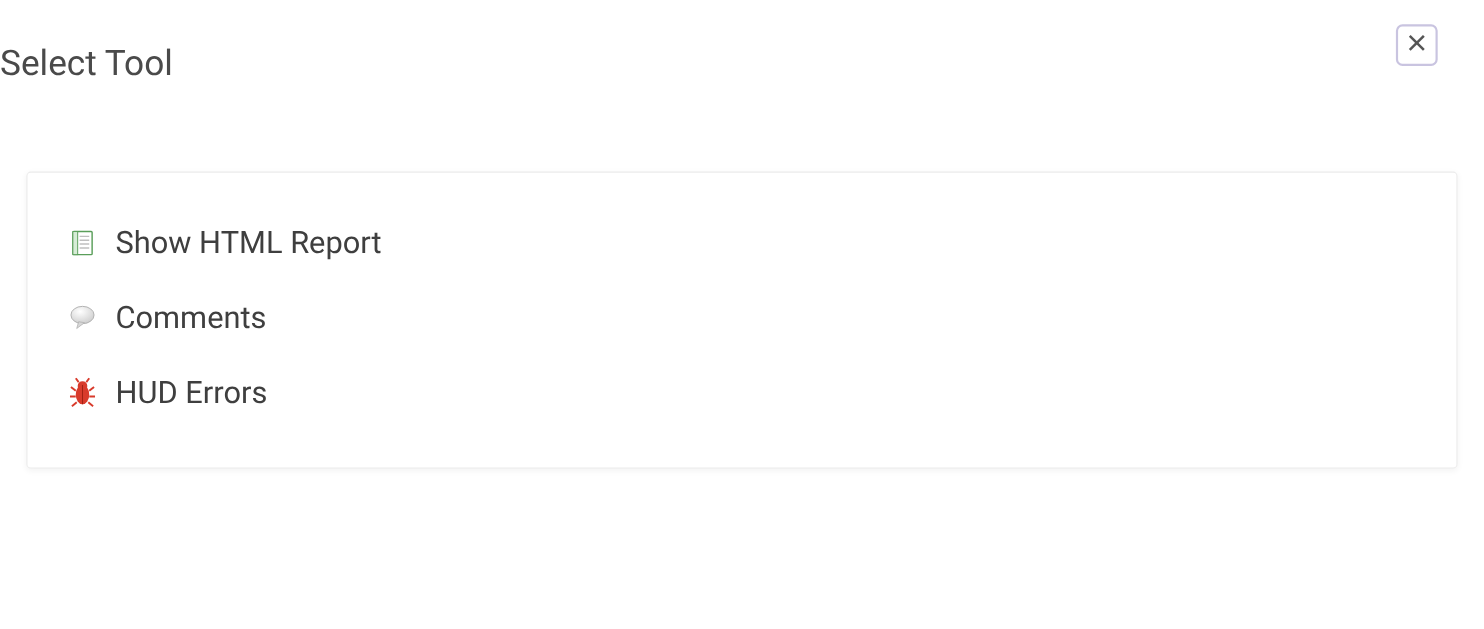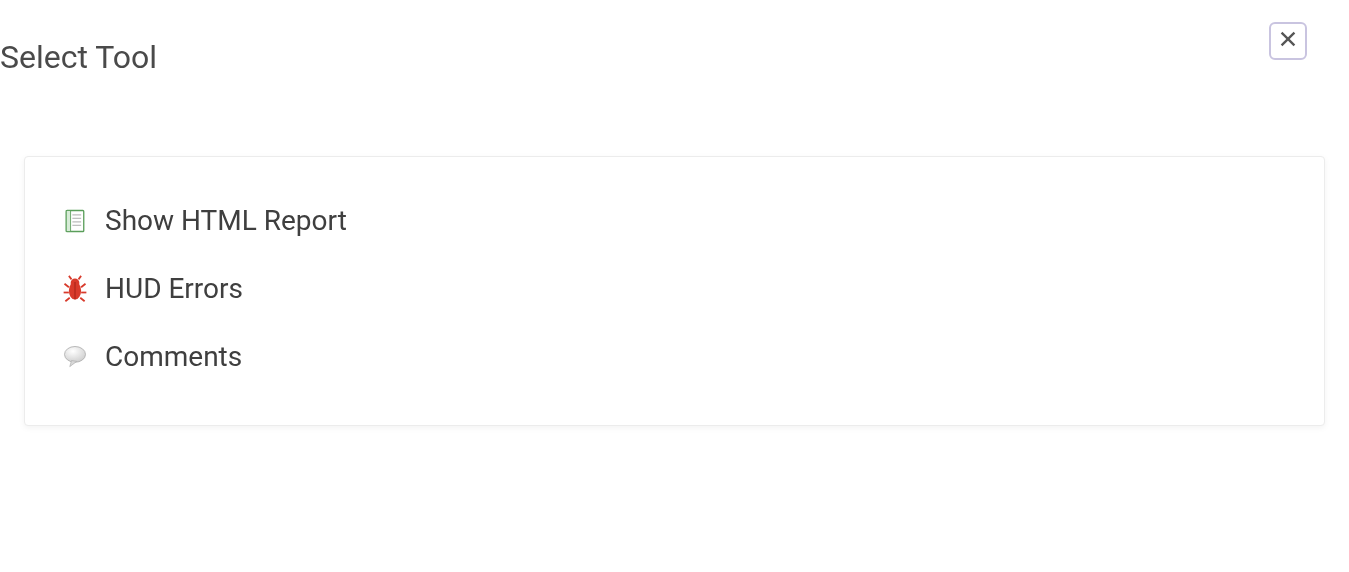--- a/index.html
+++ b/index.html
@@ -104,47 +104,47 @@
           <line x1="13" y1="17" x2="23" y2="17" stroke="#bfbfbf" stroke-width="1.5"></line>
           <line x1="13" y1="21" x2="23" y2="21" stroke="#bfbfbf" stroke-width="1.5"></line>
         </svg>
       </span>
       <span class="label">Show HTML Report</span>
     </div>
 
     <div class="tool-item">
       <span class="icon">
         <svg viewBox="0 0 32 32" width="28" height="28">
+          <defs>
+            <radialGradient id="bubbleGrad" cx="40%" cy="30%" r="70%">
+              <stop offset="0%" stop-color="#ffffff"></stop>
+              <stop offset="100%" stop-color="#d0d0d0"></stop>
+            </radialGradient>
+          </defs>
+          <ellipse cx="16" cy="13" rx="12" ry="9" fill="url(#bubbleGrad)" stroke="#b0b0b0" stroke-width="1"></ellipse>
+          <path d="M 12 20 L 10 27 L 18 21 Z" fill="#d8d8d8" stroke="#b0b0b0" stroke-width="0.8"></path>
+        </svg>
+      </span>
+      <span class="label">Comments</span>
+    </div>
+
+    <div class="tool-item">
+      <span class="icon">
+        <svg viewBox="0 0 32 32" width="28" height="28">
           <ellipse cx="16" cy="18" rx="7" ry="10" fill="#d83a2b"></ellipse>
           <ellipse cx="16" cy="9" rx="5" ry="5" fill="#d83a2b"></ellipse>
           <line x1="9" y1="14" x2="4" y2="10" stroke="#d83a2b" stroke-width="2"></line>
           <line x1="23" y1="14" x2="28" y2="10" stroke="#d83a2b" stroke-width="2"></line>
           <line x1="9" y1="20" x2="3" y2="20" stroke="#d83a2b" stroke-width="2"></line>
           <line x1="23" y1="20" x2="29" y2="20" stroke="#d83a2b" stroke-width="2"></line>
           <line x1="10" y1="26" x2="5" y2="30" stroke="#d83a2b" stroke-width="2"></line>
           <line x1="22" y1="26" x2="27" y2="30" stroke="#d83a2b" stroke-width="2"></line>
           <line x1="12" y1="5" x2="9" y2="1" stroke="#d83a2b" stroke-width="2"></line>
           <line x1="20" y1="5" x2="23" y2="1" stroke="#d83a2b" stroke-width="2"></line>
           <line x1="16" y1="8" x2="16" y2="28" stroke="#9e1f13" stroke-width="1"></line>
         </svg>
       </span>
       <span class="label">HUD Errors</span>
     </div>
 
-    <div class="tool-item">
-      <span class="icon">
-        <svg viewBox="0 0 32 32" width="28" height="28">
-          <defs>
-            <radialGradient id="bubbleGrad" cx="40%" cy="30%" r="70%">
-              <stop offset="0%" stop-color="#ffffff"></stop>
-              <stop offset="100%" stop-color="#d0d0d0"></stop>
-            </radialGradient>
-          </defs>
-          <ellipse cx="16" cy="13" rx="12" ry="9" fill="url(#bubbleGrad)" stroke="#b0b0b0" stroke-width="1"></ellipse>
-          <path d="M 12 20 L 10 27 L 18 21 Z" fill="#d8d8d8" stroke="#b0b0b0" stroke-width="0.8"></path>
-        </svg>
-      </span>
-      <span class="label">Comments</span>
-    </div>
-
 
   </div>
 </div>
 
 </body></html>

